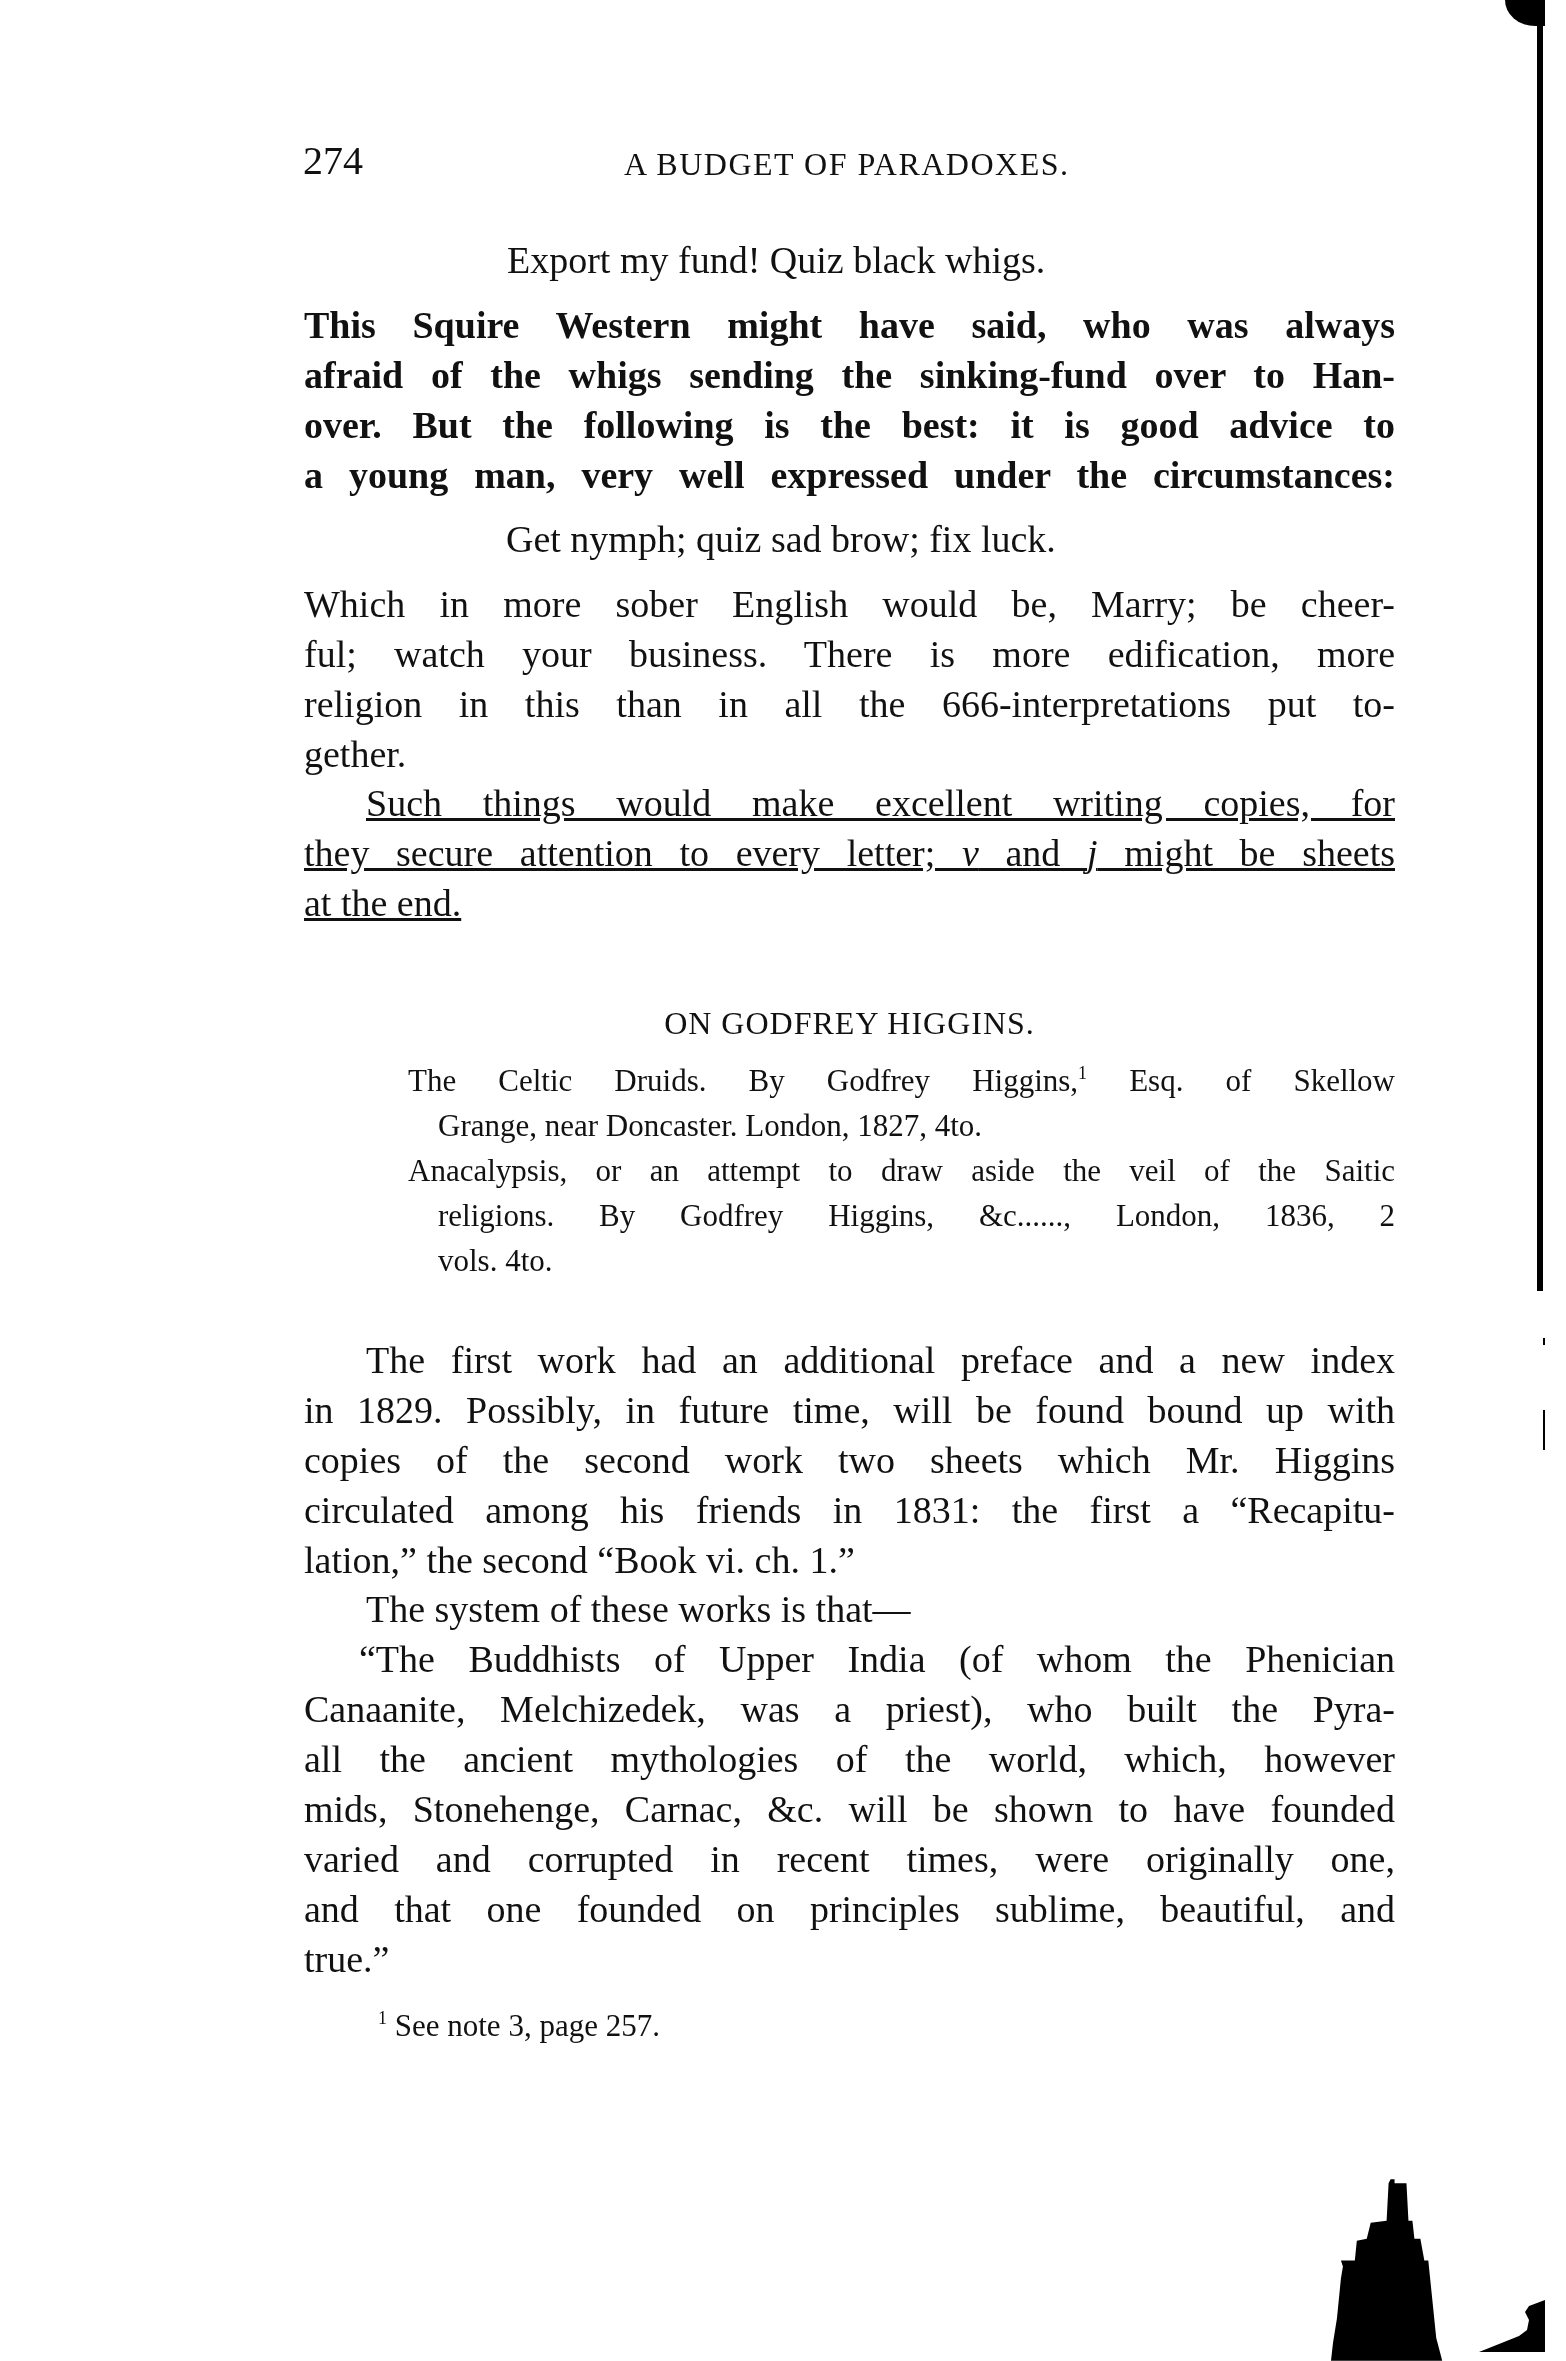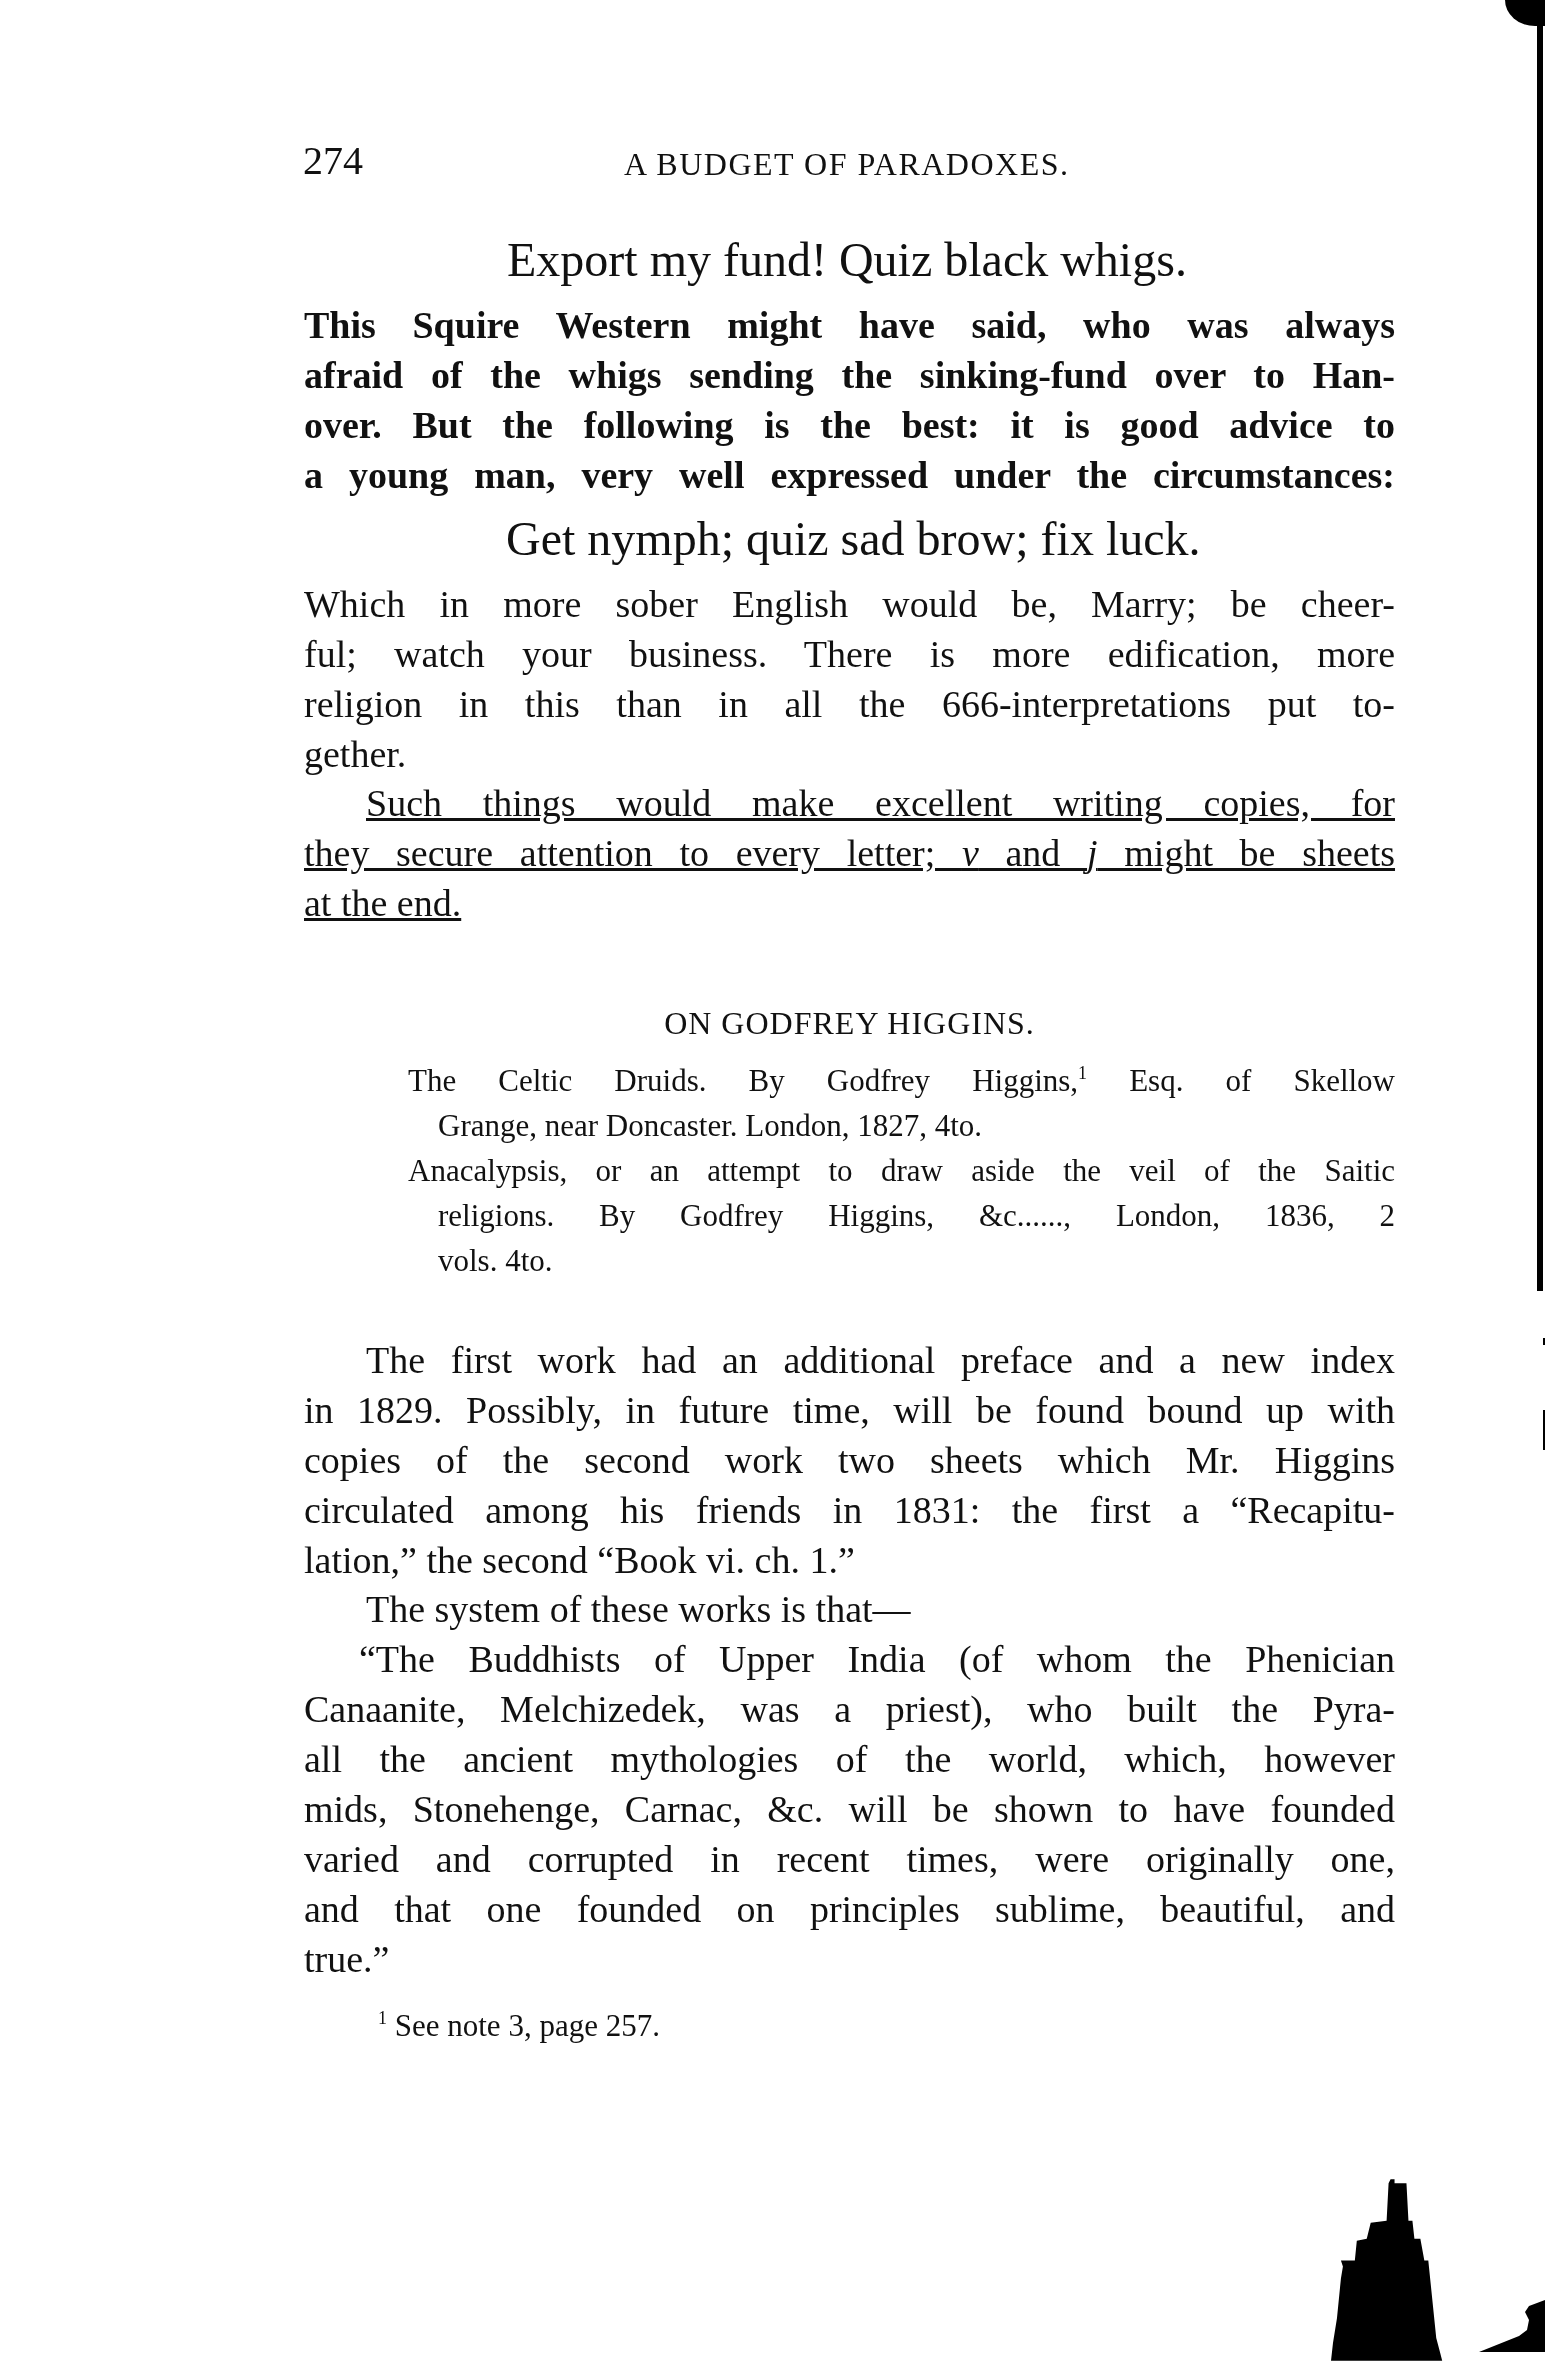--- a/index.html
+++ b/index.html
@@ -58,21 +58,21 @@
       text-align-last: left;
     }
     .line.indent { padding-left: 62px; }
     .line.indent-q { padding-left: 55px; }
     .centered {
       position: absolute;
       text-align: center;
       white-space: nowrap;
     }
     .motto {
-      font-size: 48px;
+      font-size: 38px;
       line-height: 50px;
     }
     .section-heading {
       position: absolute;
       left: 304px;
       width: 1091px;
       top: 1003px;
       text-align: center;
       font-size: 32px;
       line-height: 40px;

